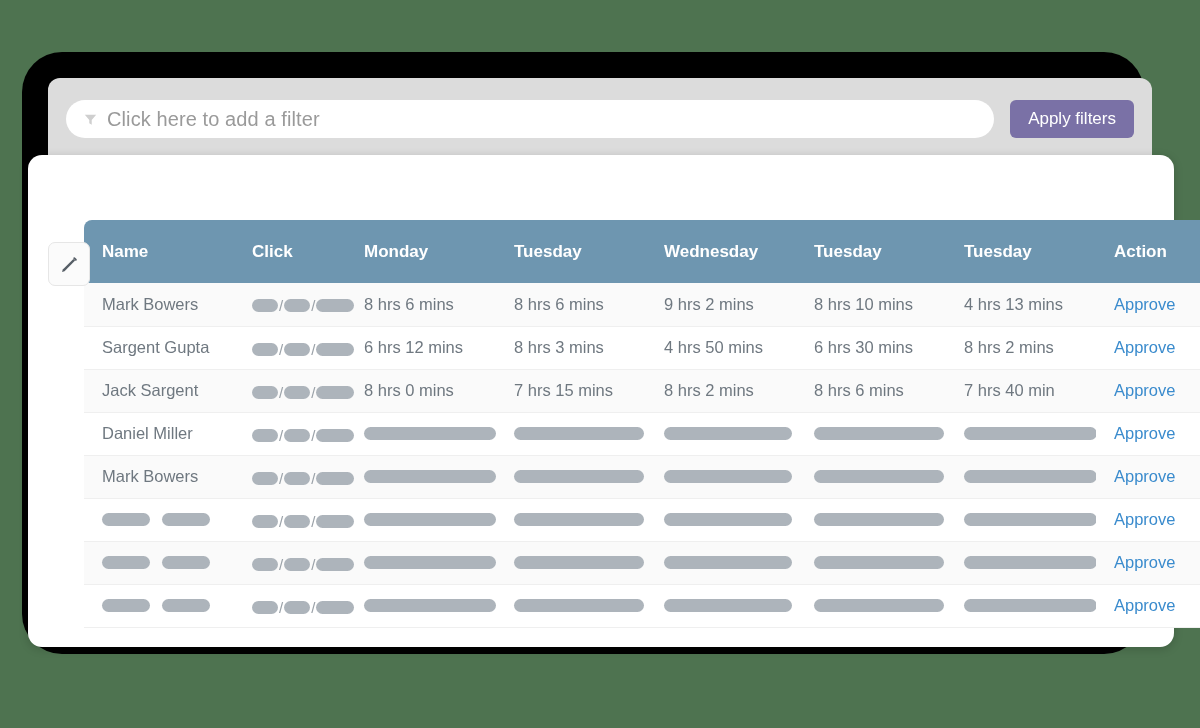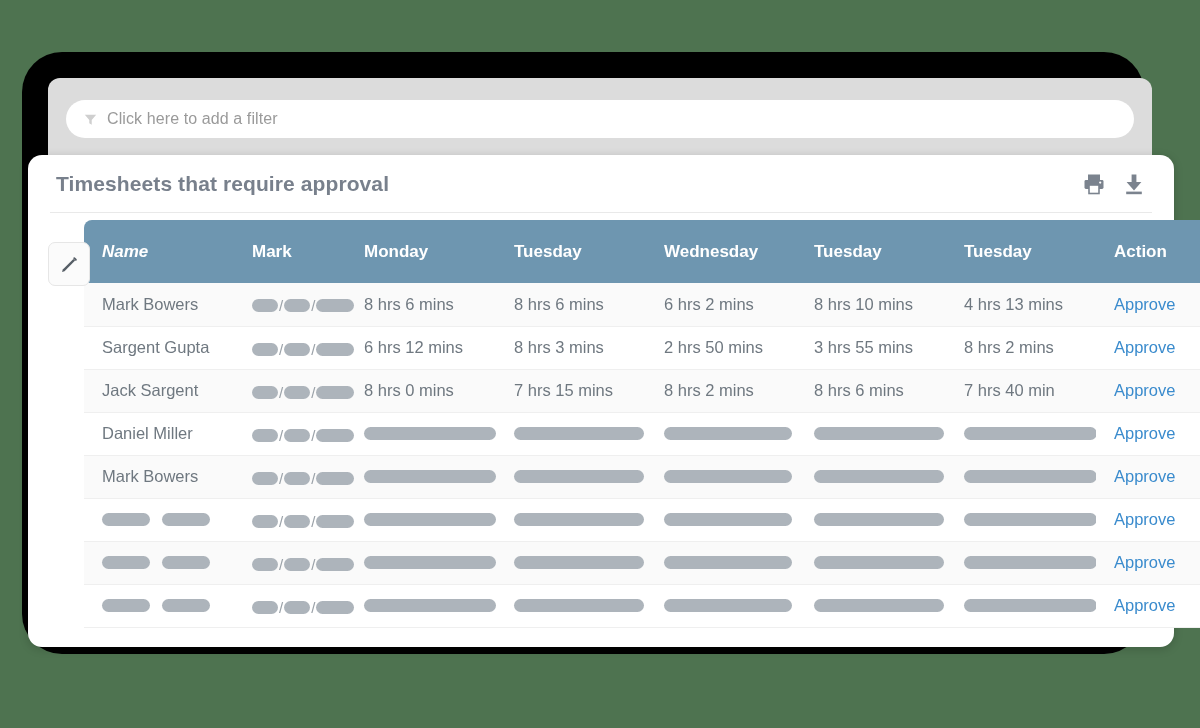--- a/index.html
+++ b/index.html
@@ -53,21 +53,21 @@
     gap: 10px;
     cursor: text;
   }
   .funnel-icon {
     width: 13px;
     height: 13px;
     flex: none;
     display: block;
   }
   .filter-placeholder {
-    font-size: 16px;
+    font-size: 20px;
     color: #9a9a9a;
     letter-spacing: .1px;
     white-space: nowrap;
     text-align: right;
   }
   .apply-btn {
     height: 38px;
     background: #7a71a6;
     color: #ffffff;
     border: none;
@@ -156,21 +156,21 @@
     background: #6e96b0;
     color: #ffffff;
     font-size: 17px;
     font-weight: bold;
     text-align: left;
     height: 63px;
     padding: 0 0 0 18px;
     box-sizing: border-box;
     white-space: nowrap;
   }
-  table.ts thead th:first-child { border-radius: 8px 0 0 0; font-style: italic; }
+  table.ts thead th:first-child { border-radius: 8px 0 0 0; }
   table.ts thead th:last-child  { border-radius: 0 8px 0 0; }
 
   table.ts tbody td {
     font-size: 16.5px;
     color: #6f7880;
     height: 43px;
     padding: 0 0 0 18px;
     box-sizing: border-box;
     border-bottom: 1px solid #efefef;
     white-space: nowrap;
@@ -215,41 +215,25 @@
 
 <div class="bezel"></div>
 
 <div class="filter-panel">
   <div class="filter-input">
     <svg class="funnel-icon" viewBox="0 0 16 16">
       <polygon points="1,2 15,2 9.5,8.5 9.5,14.5 6.5,12.5 6.5,8.5" fill="#cfcfcf"></polygon>
     </svg>
     <span class="filter-placeholder">Click here to add a filter</span>
   </div>
+  <button class="apply-btn">Apply filters</button>
 </div>
 
 <div class="card">
 
-  <div class="card-head">
-    <div class="card-title">Timesheets that require approval</div>
-    <div class="head-icons">
-      <svg class="head-icon" viewBox="0 0 24 24">
-        <rect x="6" y="2.5" width="12" height="5.5" fill="#7b838e"></rect>
-        <rect x="2.5" y="8" width="19" height="9" rx="1.4" fill="#7b838e"></rect>
-        <circle cx="18.2" cy="10.6" r="1.1" fill="#ffffff"></circle>
-        <rect x="7" y="13" width="10" height="8.5" fill="#ffffff"></rect>
-        <rect x="7" y="13" width="10" height="8.5" fill="none" stroke="#7b838e" stroke-width="1.6"></rect>
-      </svg>
-      <svg class="head-icon" viewBox="0 0 24 24">
-        <rect x="9.6" y="2.5" width="4.8" height="9" fill="#7b838e"></rect>
-        <polygon points="4.6,10 19.4,10 12,18.4" fill="#7b838e"></polygon>
-        <rect x="4.2" y="19.6" width="15.6" height="2.6" fill="#7b838e"></rect>
-      </svg>
-    </div>
-  </div>
 
   <div class="edit-tab">
     <svg class="pencil-icon" viewBox="0 0 24 24">
       <path d="M3.5 18.3 L2.6 21.4 L5.7 20.5 L19.1 7.1 L16.9 4.9 Z" fill="#565e66"></path>
       <path d="M18 4 L20 6" stroke="#565e66" stroke-width="2.4" stroke-linecap="round"></path>
     </svg>
   </div>
 
   <div class="table-wrap">
     <table class="ts">
@@ -259,47 +243,47 @@
           <col class="c-day">
           <col class="c-day">
         <col class="c-day">
           <col class="c-day">
           <col class="c-day">
           <col class="c-act">
       </colgroup>
       <thead>
         <tr id="head-row">
             <th>Name</th>
-            <th>Mark</th>
+            <th>Click</th>
             <th>Monday</th>
             <th>Tuesday</th>
             <th>Wednesday</th>
             <th>Tuesday</th>
             <th>Tuesday</th>
             <th>Action</th>
           </tr>
       </thead>
       <tbody id="body-rows">
           <tr>
             <td>Mark Bowers</td>
             <td><span class="week-cell"><span class="pill" style="width: 26px;"></span><span class="sep">/</span><span class="pill" style="width: 26px;"></span><span class="sep">/</span><span class="pill" style="width: 38px;"></span></span></td>
             <td>8 hrs 6 mins</td>
             <td>8 hrs 6 mins</td>
-            <td>6 hrs 2 mins</td>
+            <td>9 hrs 2 mins</td>
             <td>8 hrs 10 mins</td>
             <td>4 hrs 13 mins</td>
             <td><span class="approve-link">Approve</span></td>
           </tr>
           <tr>
             <td>Sargent Gupta</td>
             <td><span class="week-cell"><span class="pill" style="width: 26px;"></span><span class="sep">/</span><span class="pill" style="width: 26px;"></span><span class="sep">/</span><span class="pill" style="width: 38px;"></span></span></td>
             <td>6 hrs 12 mins</td>
             <td>8 hrs 3 mins</td>
-            <td>2 hrs 50 mins</td>
-            <td>3 hrs 55 mins</td>
+            <td>4 hrs 50 mins</td>
+            <td>6 hrs 30 mins</td>
             <td>8 hrs 2 mins</td>
             <td><span class="approve-link">Approve</span></td>
           </tr>
           <tr>
             <td>Jack Sargent</td>
             <td><span class="week-cell"><span class="pill" style="width: 26px;"></span><span class="sep">/</span><span class="pill" style="width: 26px;"></span><span class="sep">/</span><span class="pill" style="width: 38px;"></span></span></td>
             <td>8 hrs 0 mins</td>
             <td>7 hrs 15 mins</td>
             <td>8 hrs 2 mins</td>
             <td>8 hrs 6 mins</td>

